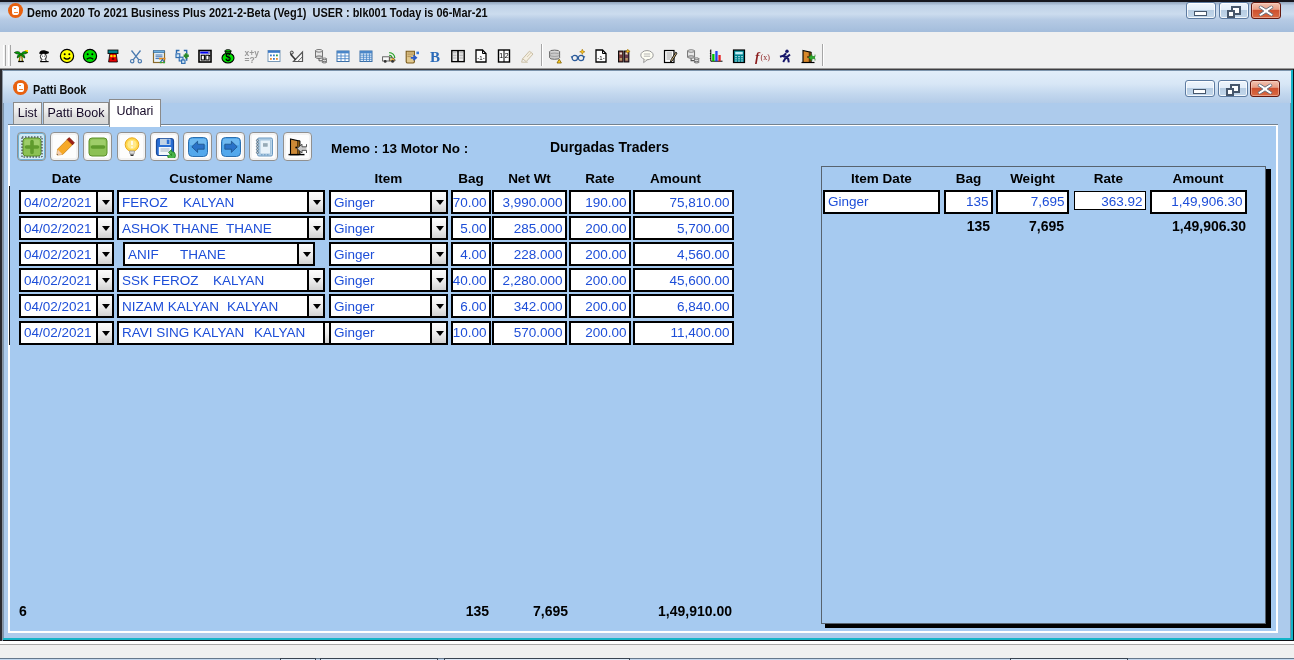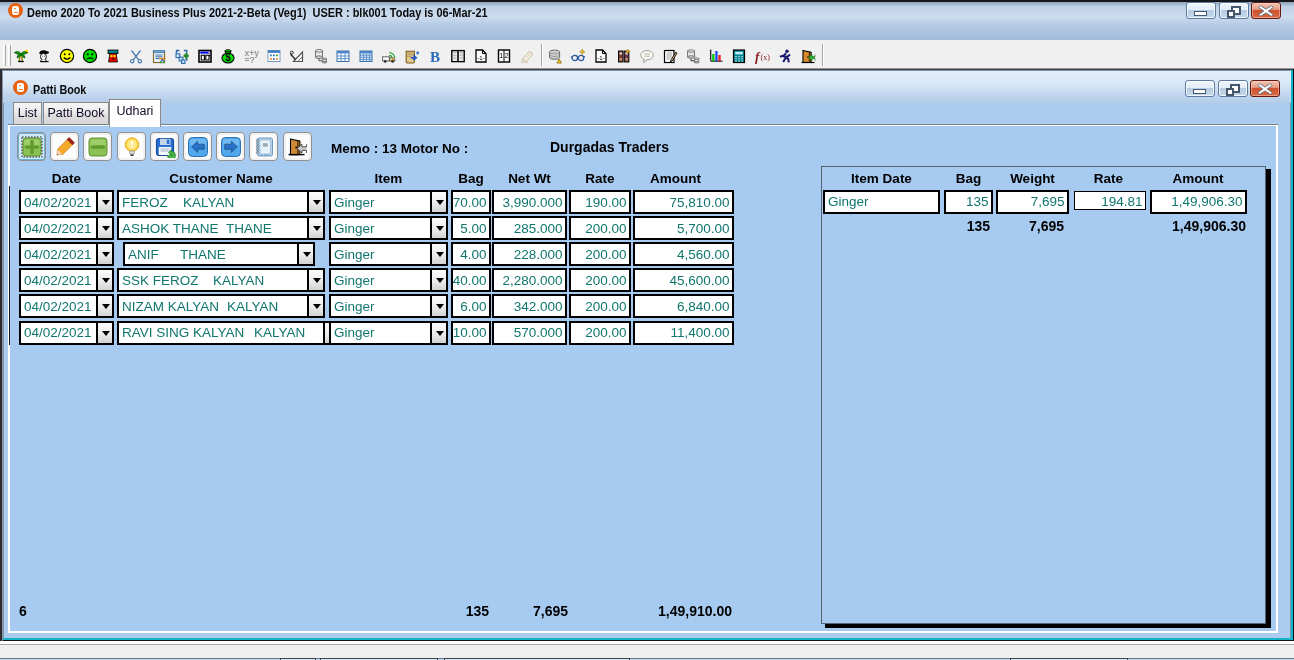--- a/index.html
+++ b/index.html
@@ -1,18 +1,18 @@
 <!DOCTYPE html>
 <html><head><meta charset="utf-8"><style>
 *{margin:0;padding:0;box-sizing:border-box}
 html,body{width:1294px;height:660px;overflow:hidden;font-family:"Liberation Sans",sans-serif;background:#f0f0f0}
 .abs{position:absolute}
 #stage{position:relative;width:1294px;height:660px}
 
-#tbar{left:0;top:0;width:1294px;height:40px;background:linear-gradient(#8fa2ba 0%,#bfd1e7 12%,#ccdcee 40%,#b5cae4 60%,#a9c1de 88%,#a3bcdb 100%);border-top:2px solid #16161e}
+#tbar{left:0;top:0;width:1294px;height:32px;background:linear-gradient(#8fa2ba 0%,#bfd1e7 12%,#ccdcee 40%,#b5cae4 60%,#a9c1de 88%,#a3bcdb 100%);border-top:2px solid #16161e}
 #tbar .title{position:absolute;left:27px;top:2.5px;font-size:13px;font-weight:bold;color:#0a0a0a;transform:scaleX(.843);transform-origin:0 50%;white-space:pre}
 .blogo{position:absolute;border-radius:50%;background:#e8610f}
 .blogo i{position:absolute;left:28%;top:18%;width:48%;height:64%;background:#fff;border-radius:30%}
 .blogo b{position:absolute;left:40%;top:57%;width:24%;height:12%;background:#ef8535}
 .blogo u{position:absolute;left:40%;top:30%;width:16%;height:12%;background:#ef8535}
 
 .wbtn{position:absolute;width:30px;height:17px;border:1px solid #5d7ba1;border-radius:3px;background:linear-gradient(#eef5fc 0%,#e2edf9 45%,#b7cde3 50%,#c3d7eb 100%);box-shadow:inset 0 0 0 1px rgba(255,255,255,.8)}
 .wbtn.close{background:linear-gradient(#f2c3b1 0%,#e79e86 42%,#ce5230 50%,#da6a42 100%);border-color:#63180f;box-shadow:inset 0 0 0 1px rgba(255,225,215,.45)}
 .glyph-min{position:absolute;left:50%;top:8px;width:13px;height:5px;margin-left:-7px;background:#fdfeff;border:1px solid #46566b}
 .glyph-res{position:absolute;left:50%;top:3px;width:10px;height:9px;margin-left:-3px;background:#fdfeff;border:2px solid #46566b}
@@ -42,21 +42,21 @@
 
 #page{left:8px;top:124px;width:1270px;height:509px;background:#a6caf0;border:2px solid #fff;z-index:2}
 #pagetopline{left:8px;top:124px;width:1270px;height:1px;background:#74828f;z-index:3}
 #rowsedge{left:8.5px;top:186px;width:1.5px;height:159px;background:#1a1a1a;z-index:5}
 #pagec{z-index:4}
 
 .ibtn{position:absolute;width:29px;height:29px;background:#fdfdfd;border:1px solid #909090;border-radius:4px;box-shadow:inset 0 0 0 2px #f2f2f2}
 .ibtn.sel{background:#cfe9f6;box-shadow:inset 0 0 0 1px #6fb1d4}
 .ibtn svg{position:absolute;left:3px;top:3px}
 
-.fb{position:absolute;height:24px;background:#fff;border:2px solid #000;font-size:13.5px;color:#0f766e;white-space:pre}
+.fb{position:absolute;height:24px;background:#fff;border:2px solid #000;font-size:13.5px;color:#1d4ed8;white-space:pre}
 .fb .tx{position:absolute;left:3px;top:2.5px}
 .fb .txr{position:absolute;right:2.5px;top:2.5px}
 .cbtn{position:absolute;right:0;top:0;width:16px;height:20px;background:linear-gradient(#fcfcfc,#ececec 55%,#d2d2d2);border-left:2px solid #000}
 .cbtn:after{content:"";position:absolute;left:4px;top:8px;border-left:4px solid transparent;border-right:4px solid transparent;border-top:5px solid #000}
 .hdr{position:absolute;font-size:13.5px;font-weight:bold;color:#000;text-align:center}
 .bld{position:absolute;font-size:14px;font-weight:bold;color:#000}
 
 #rpanel{left:821px;top:166px;width:445px;height:458px;background:#a6caf0;border:1px solid #57636f;z-index:3}
 #rshadow1{left:1266px;top:169px;width:5px;height:459px;background:#000;z-index:5}
 #rshadow2{left:825px;top:624px;width:446px;height:4px;background:#000;z-index:5}
@@ -506,21 +506,21 @@
       </div>
 
     <div class="hdr" style="left:813px;top:47px;width:117px">Item Date</div>
     <div class="hdr" style="left:934px;top:47px;width:49px">Bag</div>
     <div class="hdr" style="left:986px;top:47px;width:73px">Weight</div>
     <div class="hdr" style="left:1062px;top:47px;width:73px">Rate</div>
     <div class="hdr" style="left:1139px;top:47px;width:98px">Amount</div>
     <div class="fb" style="left:813px;top:65.5px;width:117px"><span class="tx">Ginger</span></div>
     <div class="fb" style="left:934px;top:65.5px;width:49px"><span class="txr">135</span></div>
     <div class="fb" style="left:986px;top:65.5px;width:73px"><span class="txr">7,695</span></div>
-    <div class="fb" style="left:1064px;top:66.5px;width:72px;height:19.5px;border-width:1px"><span class="txr" style="top:2px">194.81</span></div>
+    <div class="fb" style="left:1064px;top:66.5px;width:72px;height:19.5px;border-width:1px"><span class="txr" style="top:2px">363.92</span></div>
     <div class="fb" style="left:1140px;top:65.5px;width:97px"><span class="txr">1,49,906.30</span></div>
     <div class="bld" style="left:932px;top:93.5px;width:48px;text-align:right">135</div>
     <div class="bld" style="left:984px;top:93.5px;width:70px;text-align:right">7,695</div>
     <div class="bld" style="left:1137px;top:93.5px;width:99px;text-align:right">1,49,906.30</div>
 
     <div class="bld" style="left:9px;top:479px">6</div>
     <div class="bld" style="left:415px;top:479px;width:64px;text-align:right">135</div>
     <div class="bld" style="left:495px;top:479px;width:63px;text-align:right">7,695</div>
     <div class="bld" style="left:615px;top:479px;width:107px;text-align:right">1,49,910.00</div>
   </div>

